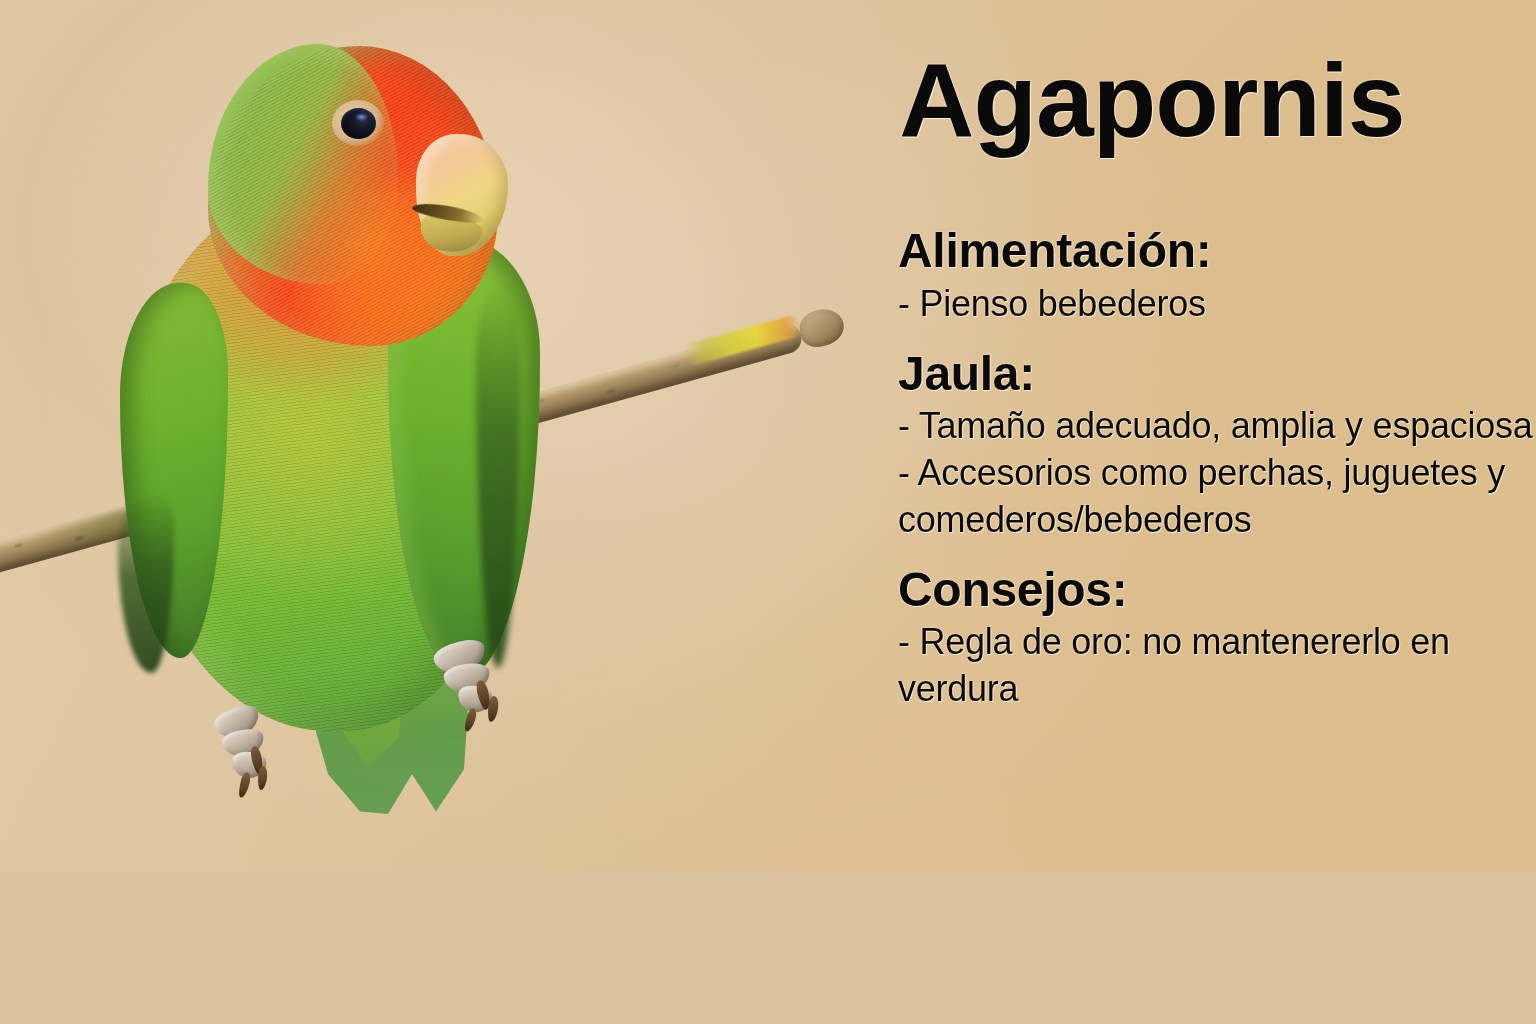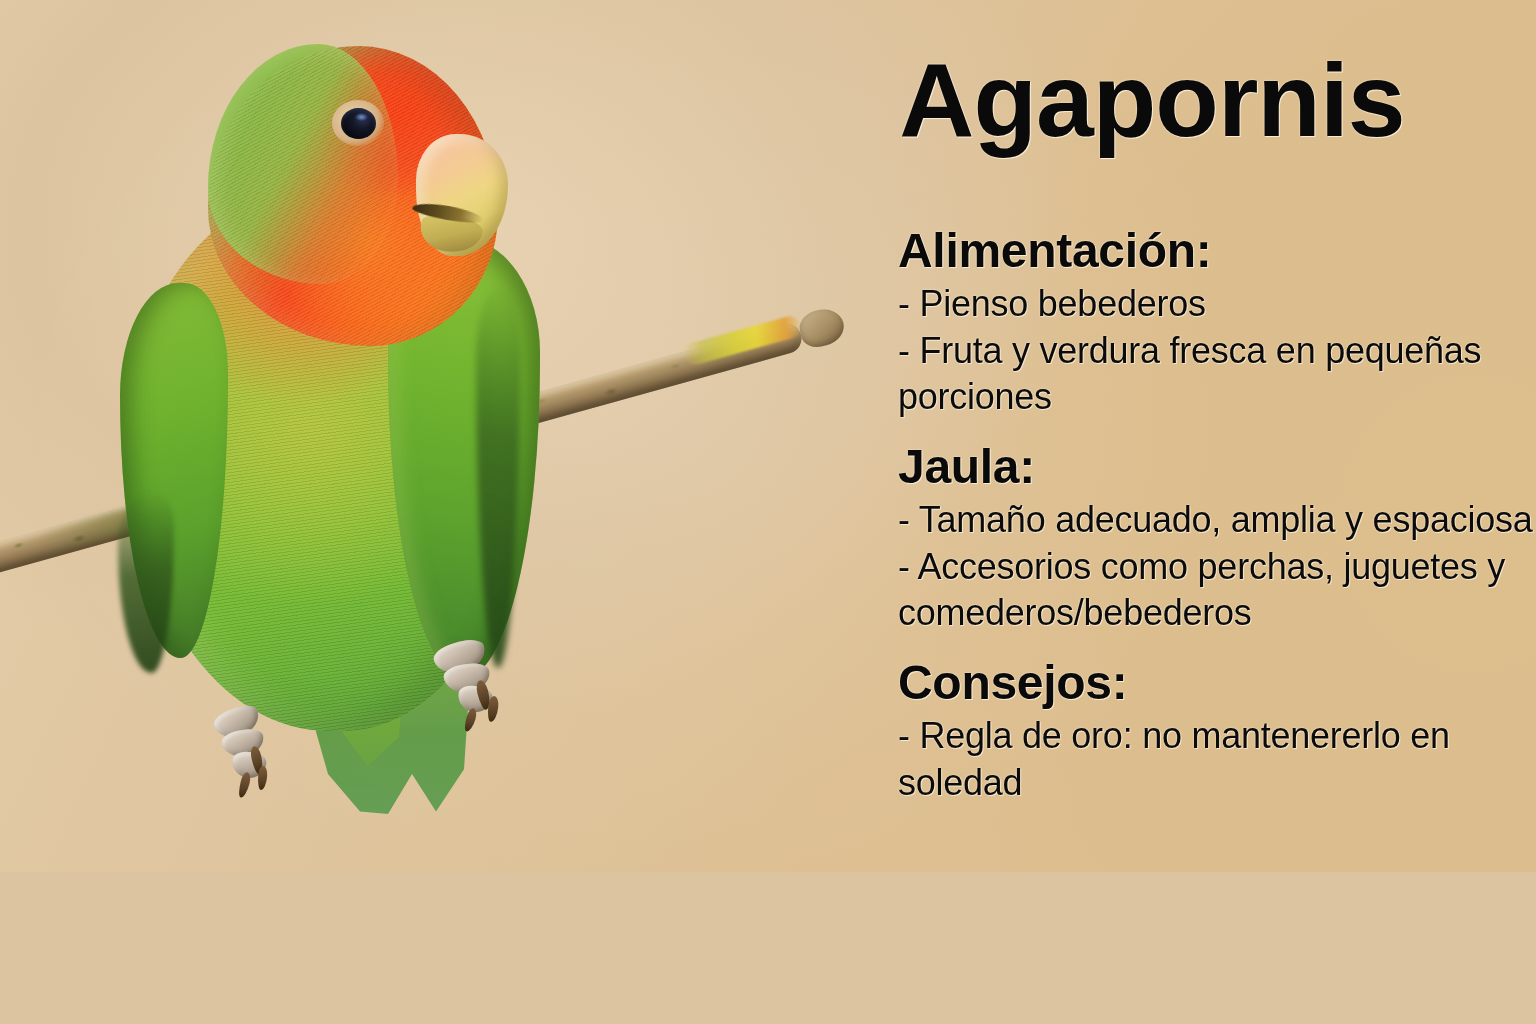--- a/index.html
+++ b/index.html
@@ -300,30 +300,29 @@
 
   <div class="panel">
 
     <div class="title">Agapornis</div>
 
     <div class="sections">
 
       <div class="sec">
         <div class="sec-h">Alimentación:</div>
         <div class="sec-li">- Pienso bebederos</div>
-        <div class="sec-li">- Fruta y verdura fresca en pequeñas porciones</div>
       </div>
 
       <div class="sec">
         <div class="sec-h">Jaula:</div>
         <div class="sec-li">- Tamaño adecuado, amplia y espaciosa</div>
         <div class="sec-li">- Accesorios como perchas, juguetes y comederos/bebederos</div>
       </div>
 
       <div class="sec">
         <div class="sec-h">Consejos:</div>
-        <div class="sec-li">- Regla de oro: no mantenererlo en soledad</div>
+        <div class="sec-li">- Regla de oro: no mantenererlo en verdura</div>
       </div>
 
     </div>
   </div>
 
 </div>
 
 </body></html>

